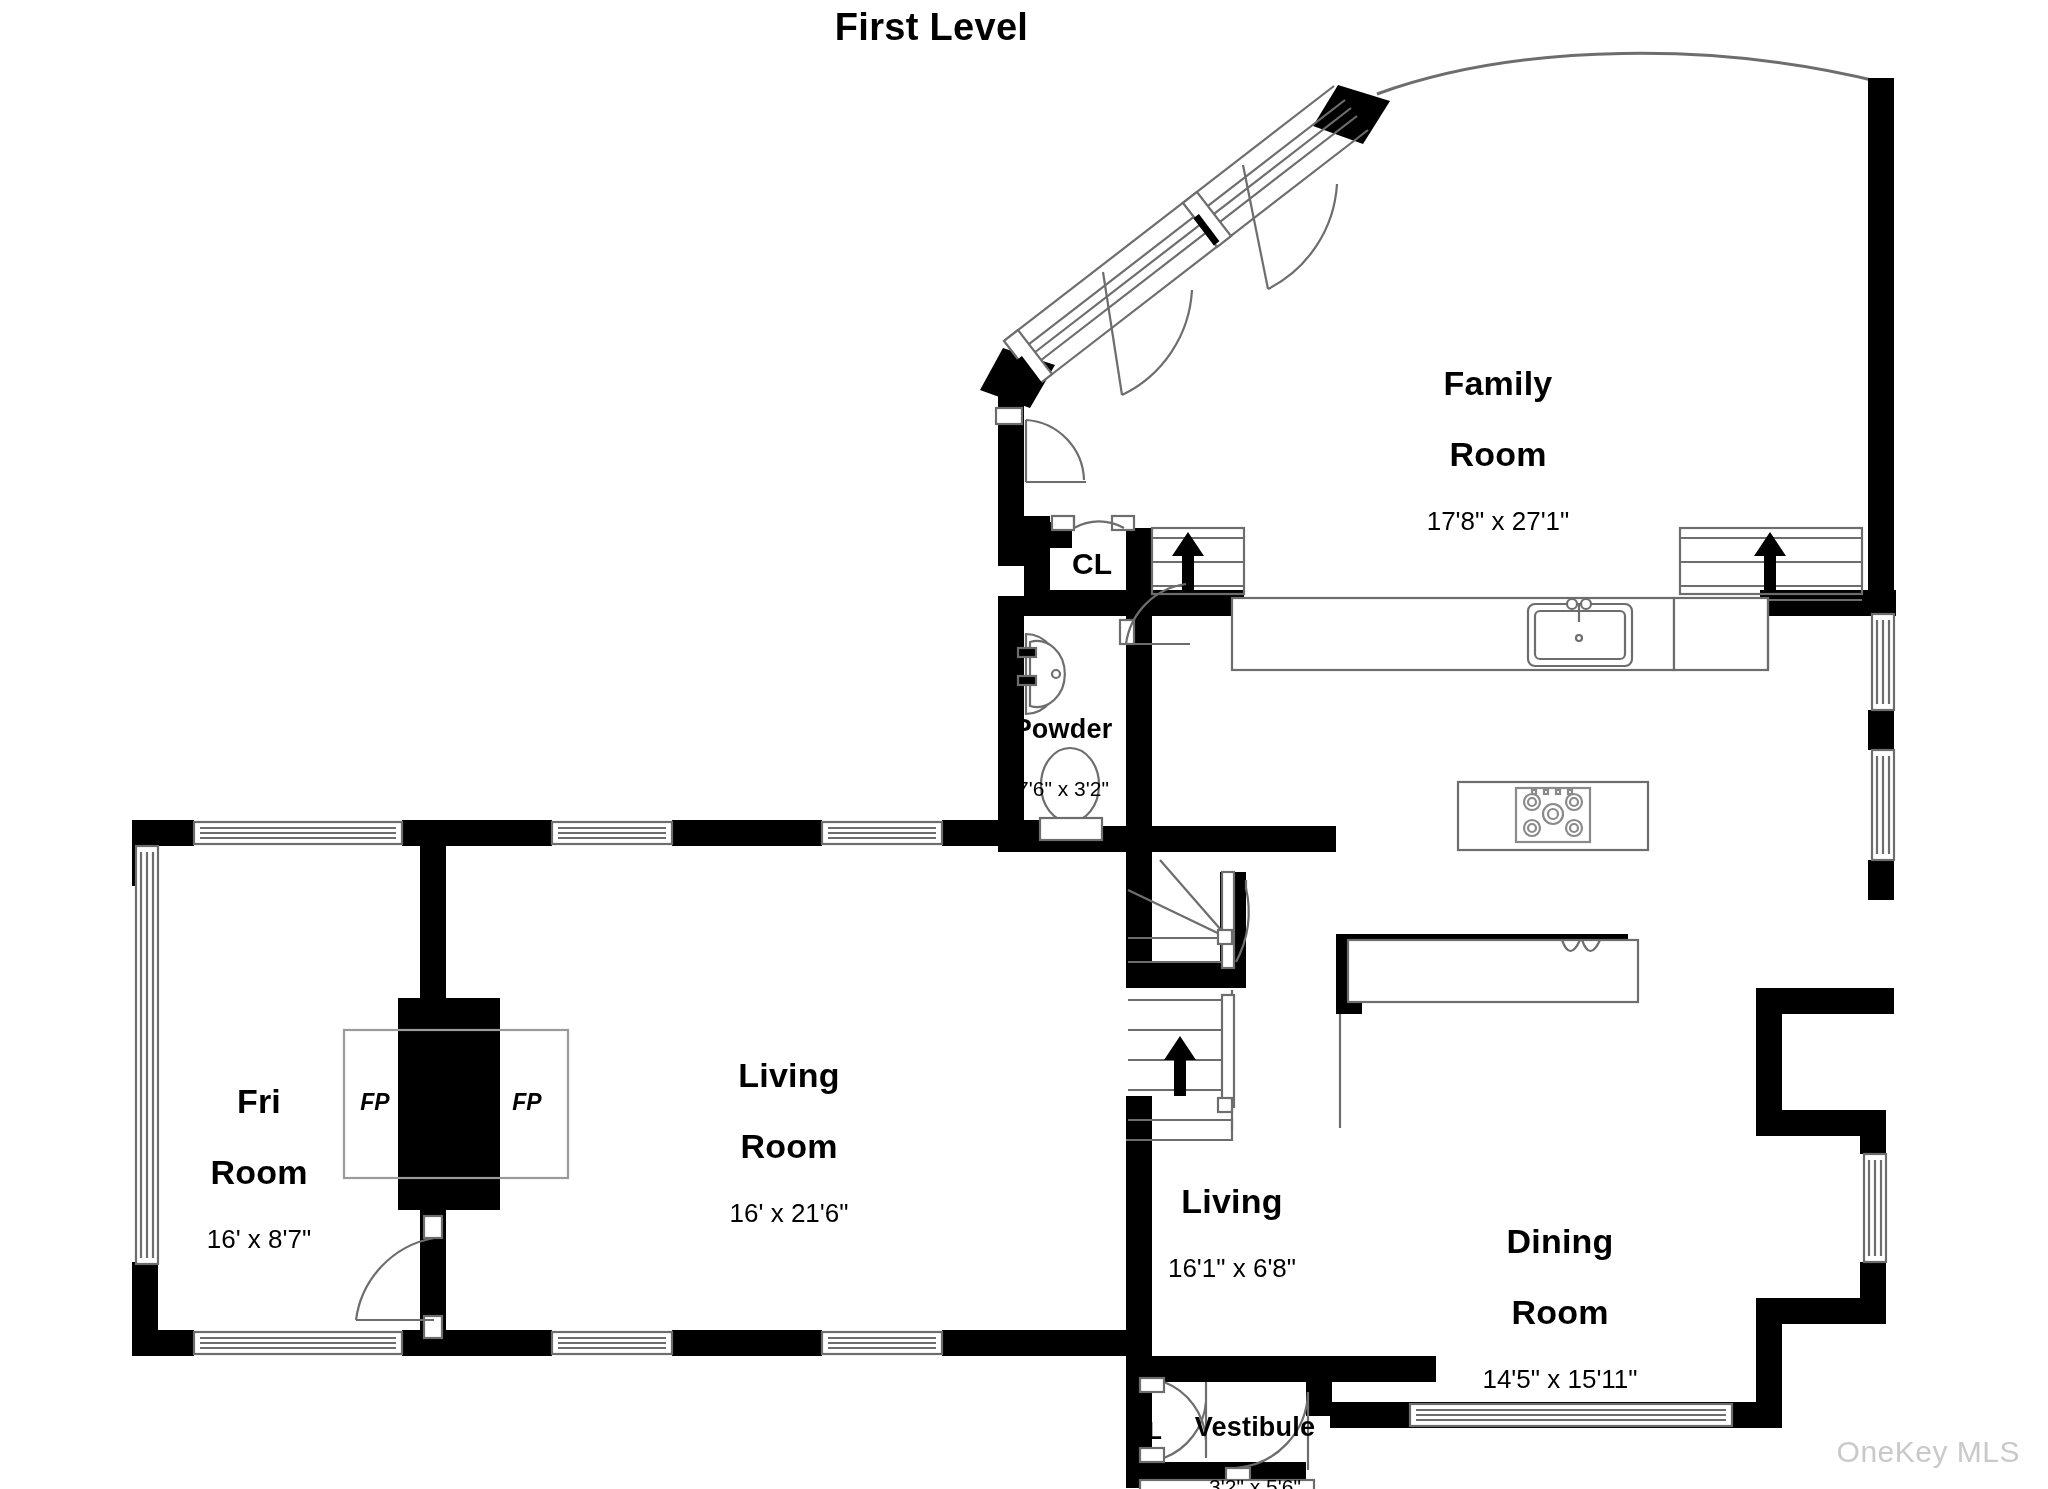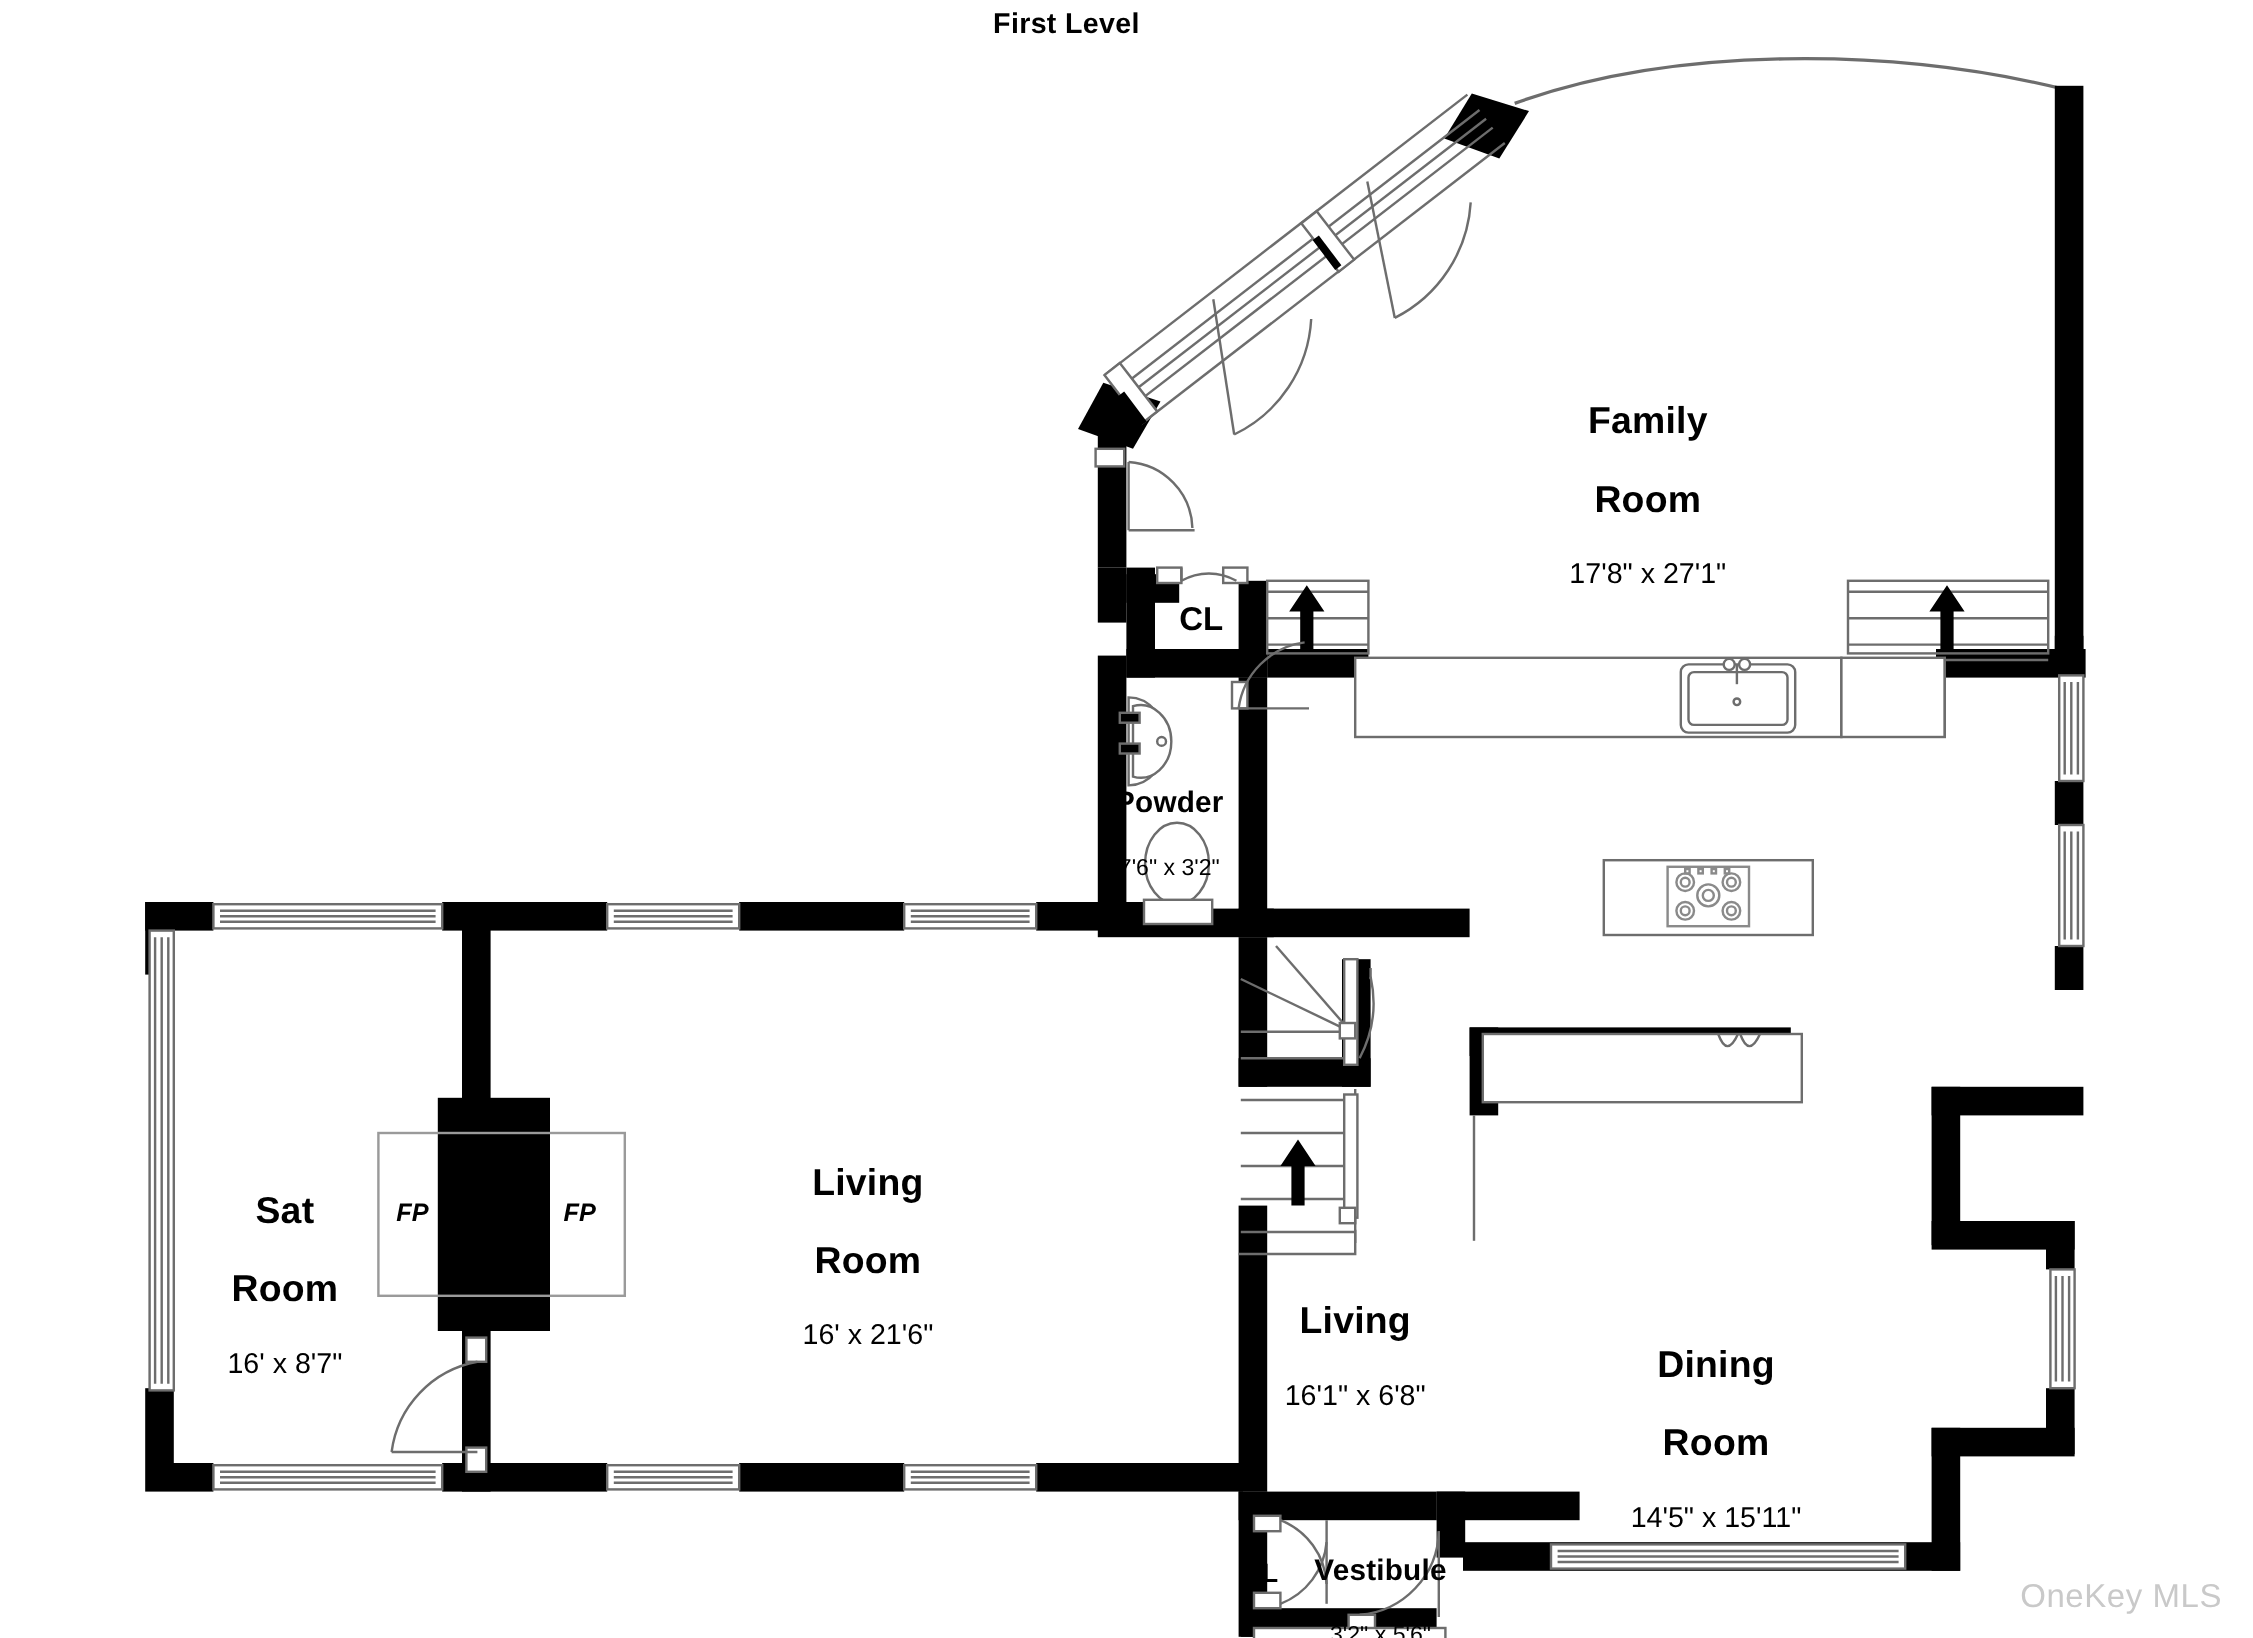--- a/index.html
+++ b/index.html
@@ -12,21 +12,21 @@
        white-space:pre;pointer-events:none;}
   .rm-name{font-size:34px;font-weight:bold;letter-spacing:0.2px;}
   .rm-dim{font-size:26px;font-weight:normal;letter-spacing:0px;}
   .rm-name.sm{font-size:27px;}
   .rm-dim.sm{font-size:21px;}
   .tag{font-size:30px;font-weight:bold;}
   .tag.small{font-size:24px;}
   .fp-tag{font-size:23px;font-weight:bold;font-style:italic;}
 
   #page-title{position:absolute;left:0;top:6px;width:1863px;text-align:center;
-              font-size:26px;font-weight:bold;color:#000;letter-spacing:0.3px;padding-left:38px;}
+              font-size:38px;font-weight:bold;color:#000;letter-spacing:0.3px;}
   #wm{position:absolute;right:28px;bottom:20px;font-size:30px;color:#c9c9c9;
       font-family:"Liberation Sans",sans-serif;letter-spacing:0.5px;}
 </style>
 </head>
 <body>
 
 <div id="plan-root">
 
   <svg id="floorplan" viewBox="0 0 2048 1489">
     <defs>
@@ -390,21 +390,21 @@
     <div class="rm-dim">17'8" x 27'1"</div>
   </div>
 
 
   <div class="lbl" style="left:943px;top:680px;width:240px;">
     <div class="rm-name sm">Powder</div>
     <div class="rm-dim sm">7'6" x 3'2"</div>
   </div>
 
   <div class="lbl" style="left:139px;top:1048px;width:240px;">
-    <div class="rm-name">Sat</div>
+    <div class="rm-name">Fri</div>
     <div class="rm-name">Room</div>
     <div class="rm-dim">16' x 8'7"</div>
   </div>
 
   <div class="lbl" style="left:669px;top:1022px;width:240px;">
     <div class="rm-name">Living</div>
     <div class="rm-name">Room</div>
     <div class="rm-dim">16' x 21'6"</div>
   </div>
 

